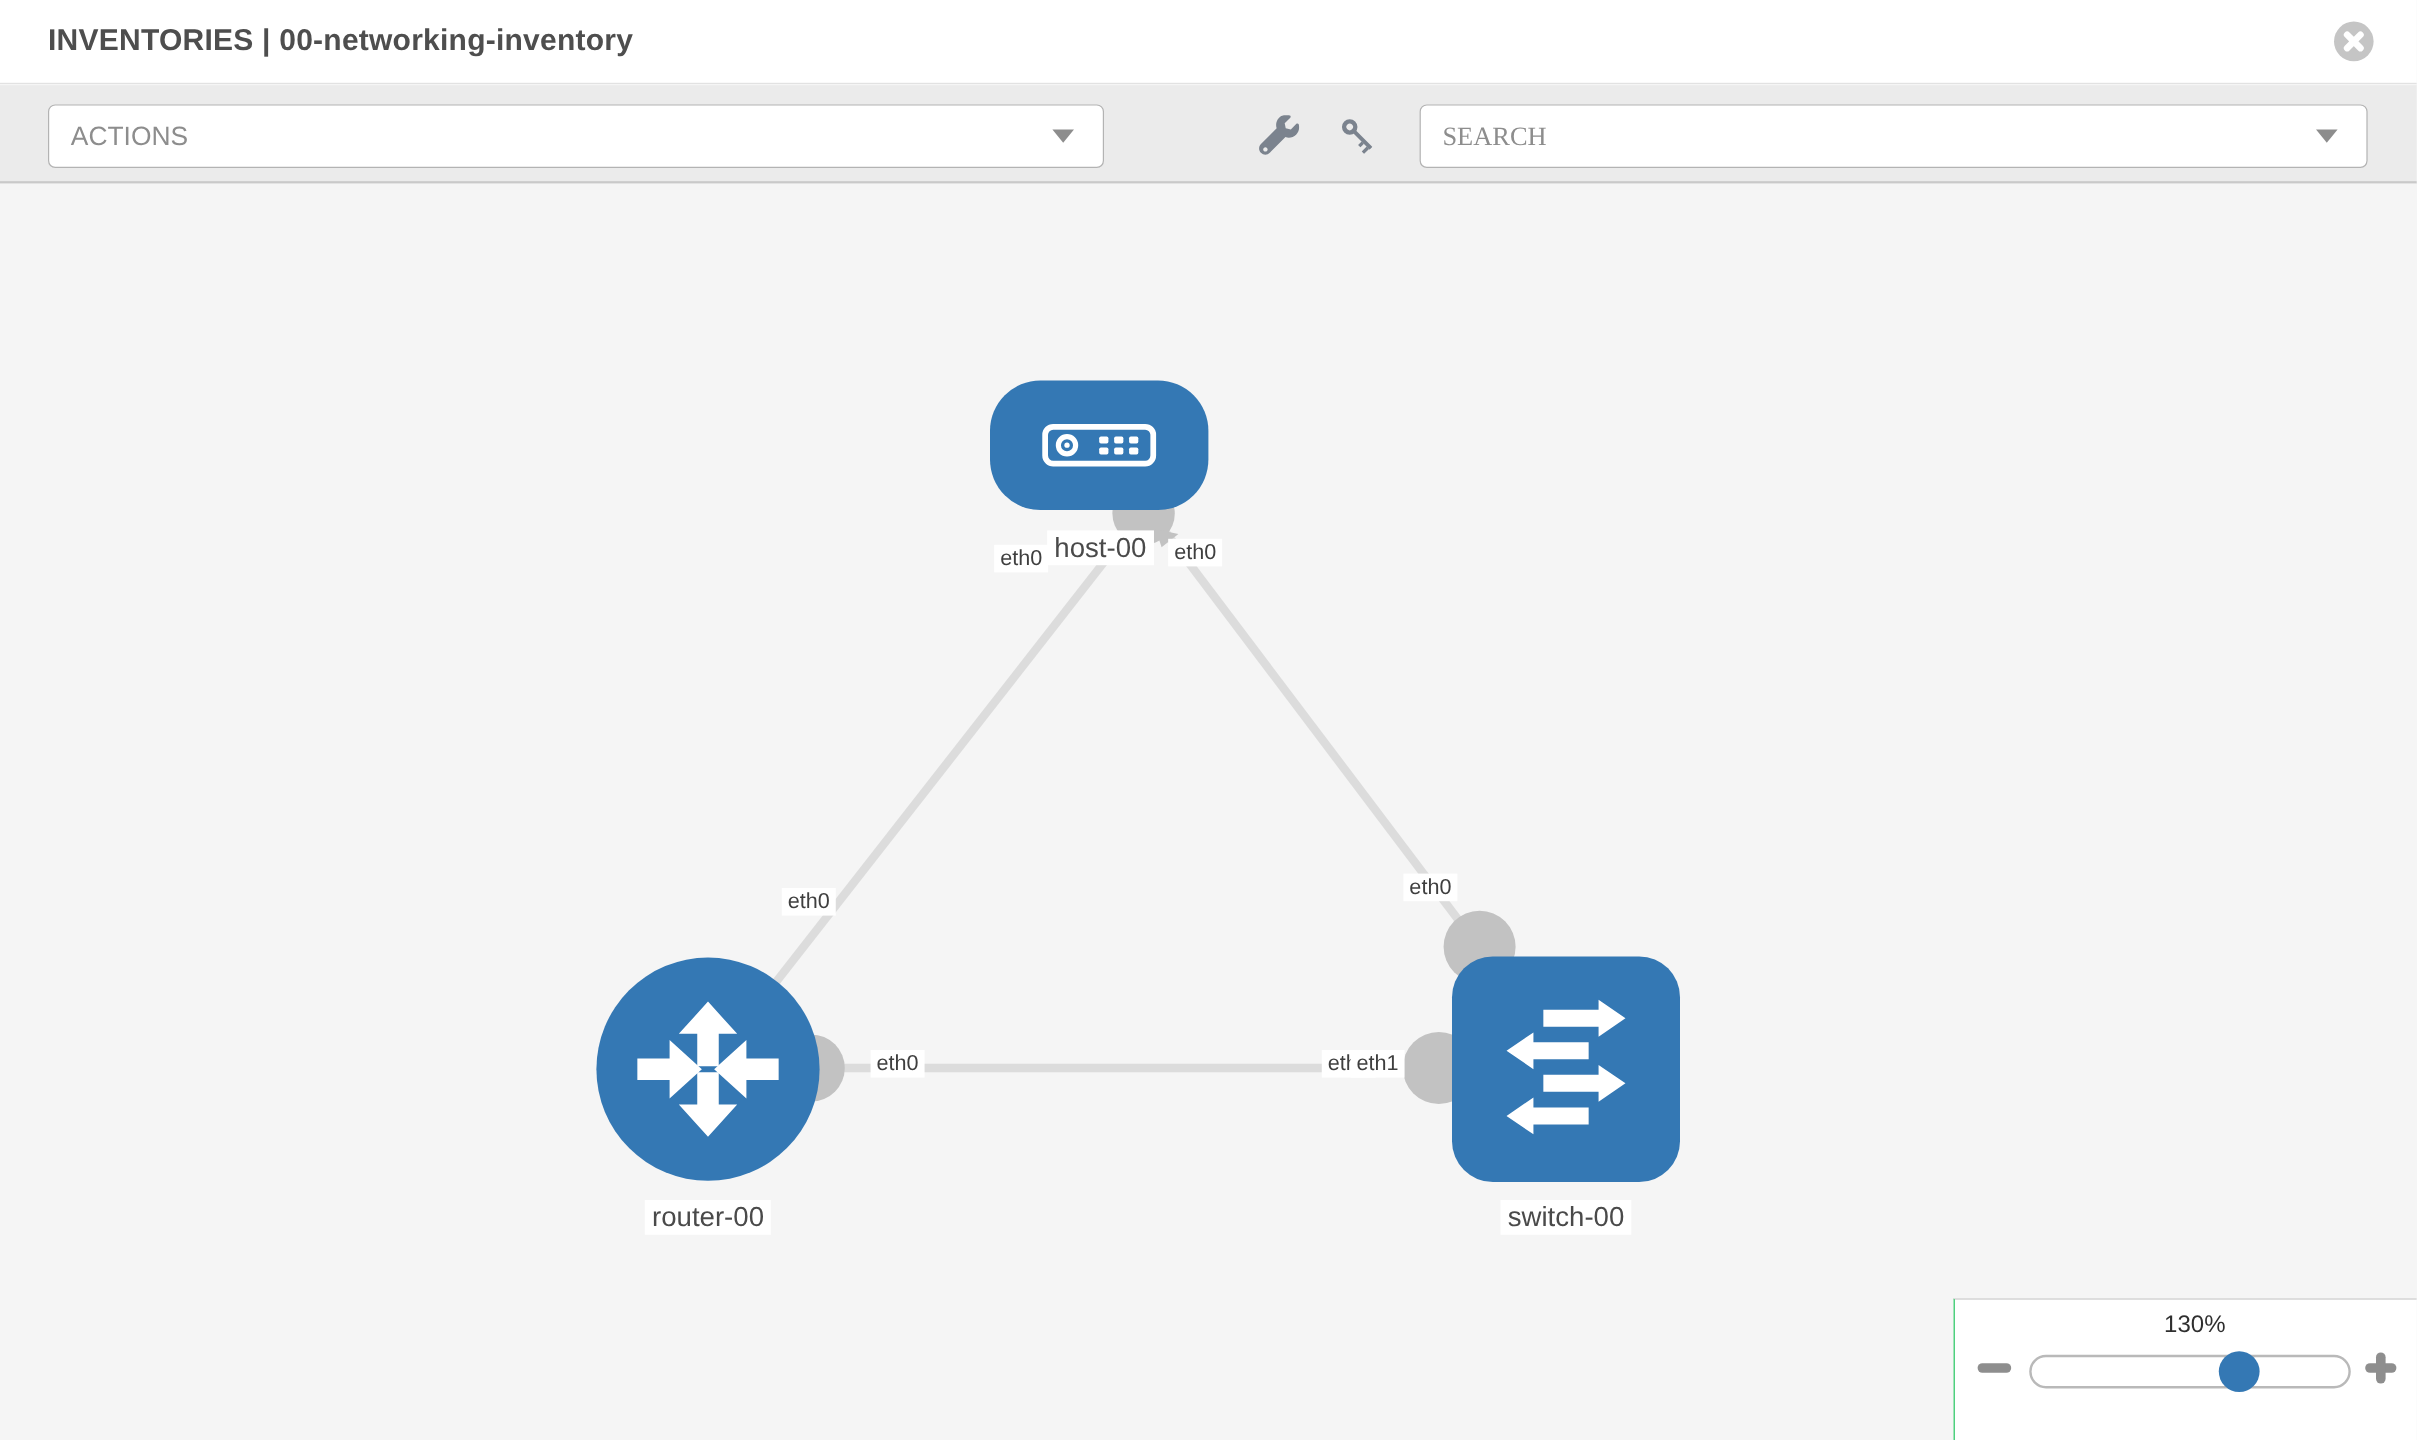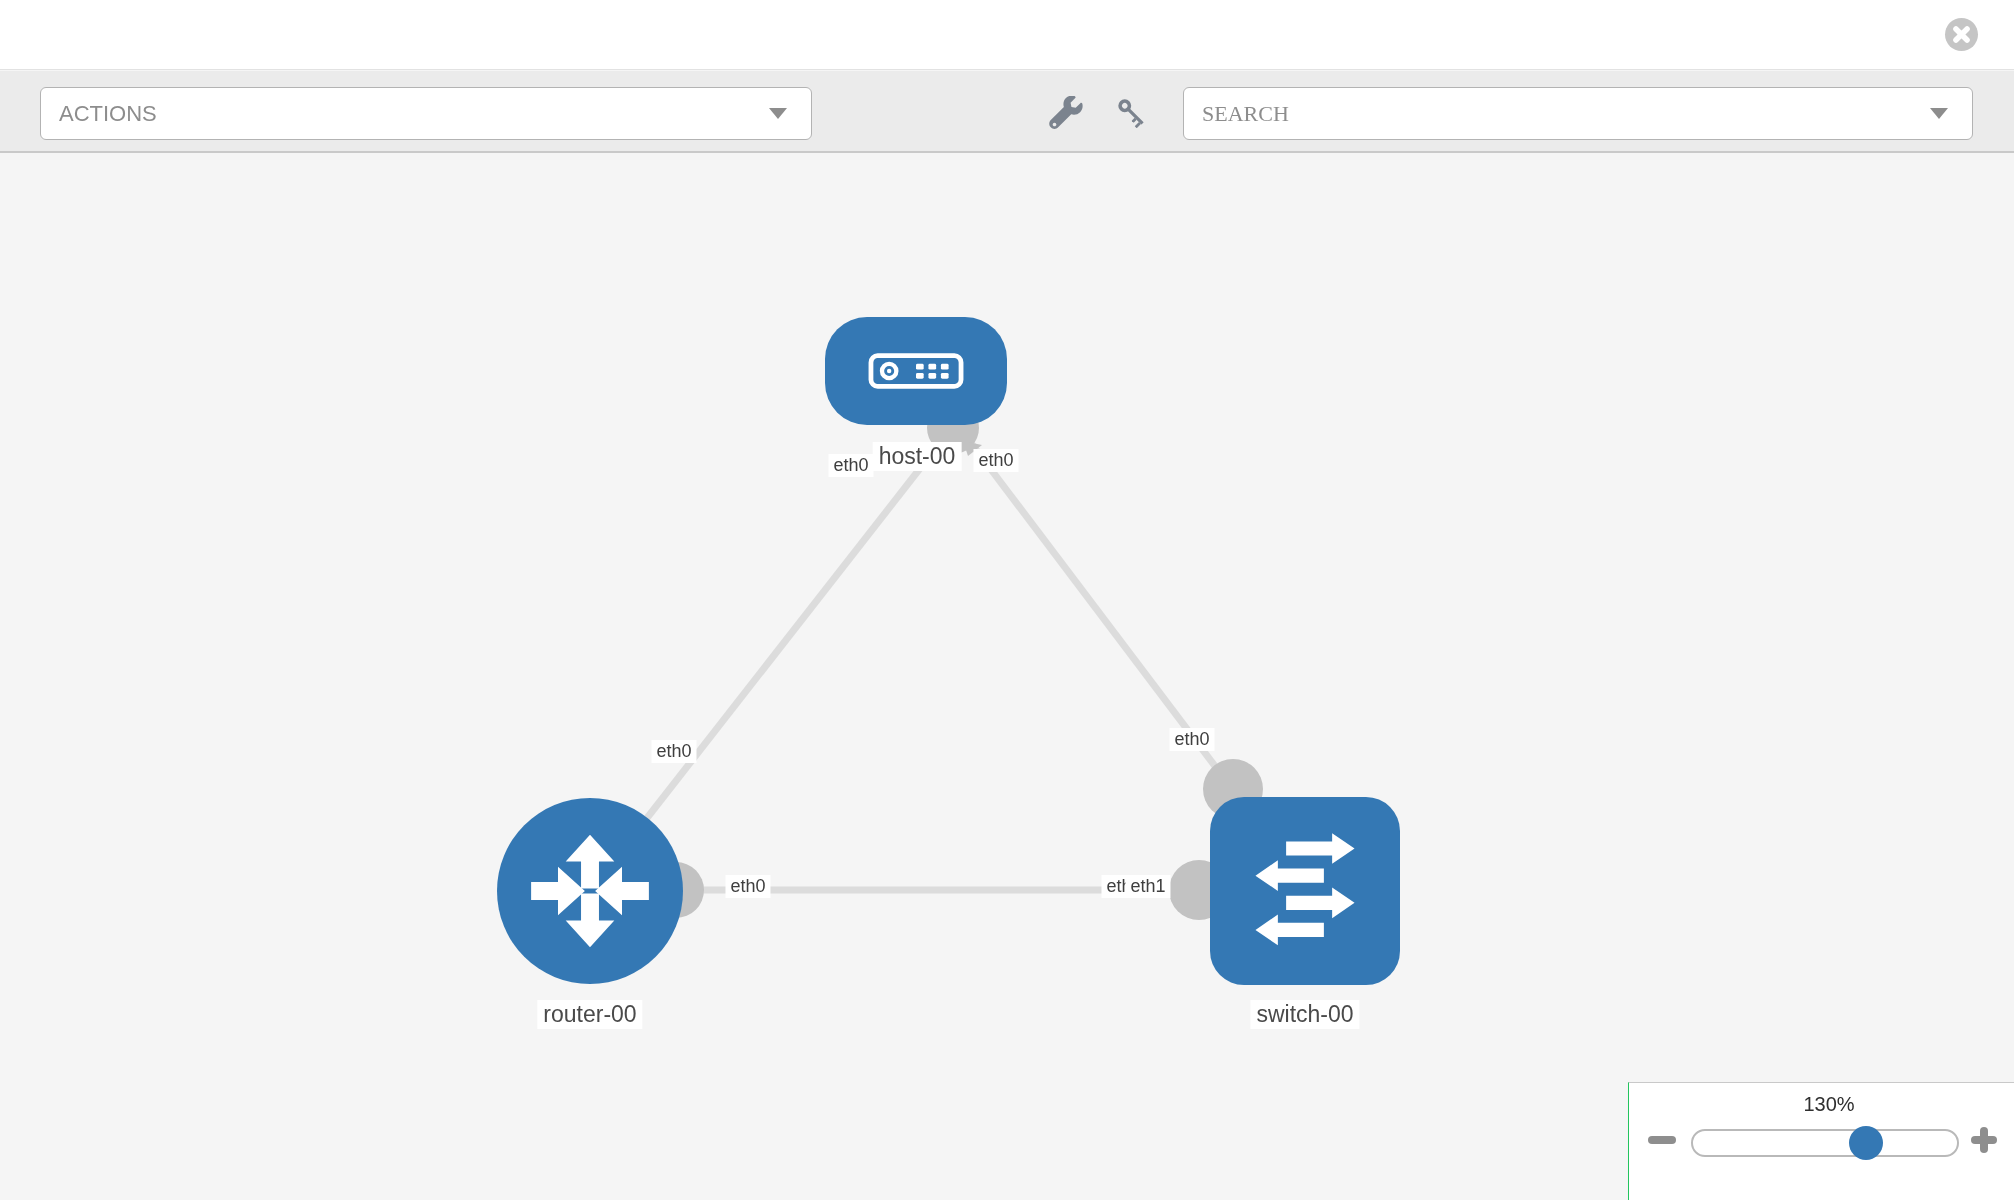--- a/index.html
+++ b/index.html
@@ -16,21 +16,21 @@
                border:none; border-radius:50%; background:#c5c5c5; cursor:pointer;
                display:flex; align-items:center; justify-content:center; }
 
   
   .toolbar { position:absolute; top:71px; left:0; width:2014px; height:82px;
              background:#ebebeb; border-bottom:2px solid #c9c9c9; }
   .select { position:absolute; top:16px; height:53px; background:#ffffff;
             border:1px solid #b3b3b3; border-radius:6px; display:flex;
             align-items:center; padding:0 24px 0 18px; cursor:pointer;
             color:#8d8d8d; font-size:22px; justify-content:space-between; }
-  .select.actions { left:40px;  width:772px; }
+  .select.actions { left:40px;  width:880px; }
   .select.search  { left:1183px; width:790px;font-family:Liberation Serif, serif; }
   .caret { width:0; height:0; border-left:9px solid transparent;
            border-right:9px solid transparent; border-top:11px solid #8d8d8d; }
   .iconbtn { position:absolute; top:14px; width:56px; height:56px; background:none;
              border:none; cursor:pointer; display:flex; align-items:center; justify-content:center; }
   .iconbtn.wrench { left:1038px; }
   .iconbtn.key    { left:1104px; }
 
   
   .canvas { position:absolute; top:153px; left:0; width:2014px; height:1047px;
@@ -82,20 +82,21 @@
             border:2px solid #b9b9b9; border-radius:15px; background:#ffffff; cursor:pointer; }
   .zthumb { position:absolute; left:156px; top:-5px; width:34px; height:34px;
             border-radius:50%; background:#3478b4; cursor:grab; }
 </style>
 </head>
 <body>
 
 <div class="app">
 
   <div class="header">
+    <div class="title">INVENTORIES | 00-networking-inventory</div>
     <button class="close-btn">
       <svg width="19" height="19" viewBox="0 0 24 24">
         <path d="M5 5 L19 19 M19 5 L5 19" stroke="#ffffff" stroke-width="7" stroke-linecap="round"></path>
       </svg>
     </button>
   </div>
 
   <div class="toolbar">
     <div class="select actions">
       <span>ACTIONS</span>

